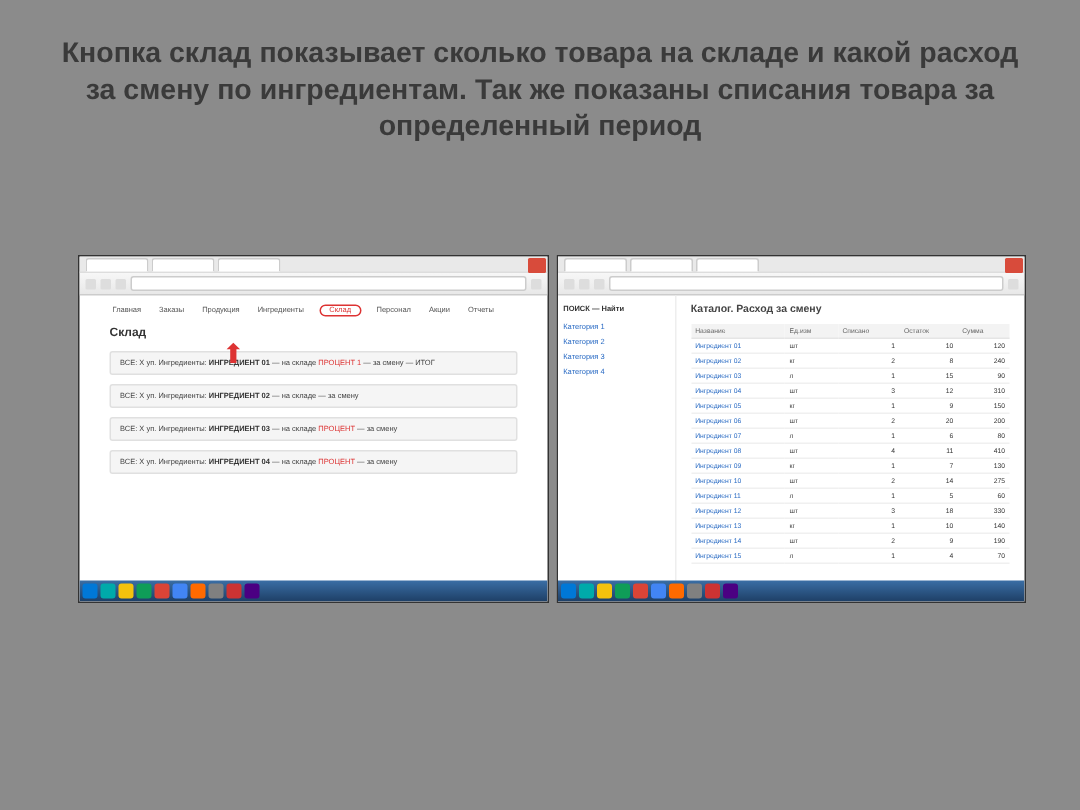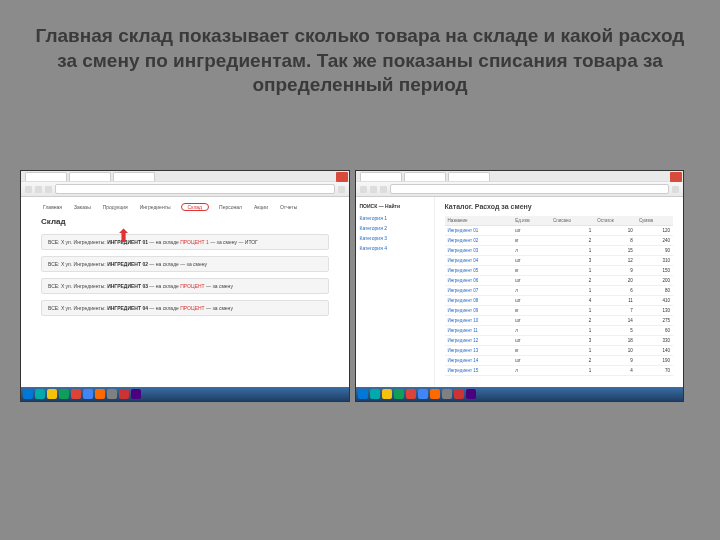--- a/index.html
+++ b/index.html
@@ -1,18 +1,18 @@
 <!DOCTYPE html>
 <html><head>
 <meta charset="utf-8">
 <style>
   html,body{margin:0;padding:0;width:720px;height:540px;background:#8b8b8b;font-family:Arial,sans-serif;overflow:hidden}
   .slide{width:720px;height:540px;position:relative}
   .slide-title{position:absolute;top:24px;left:30px;right:30px;text-align:center;font-size:19px;font-weight:bold;color:#3a3a3a;line-height:1.3}
-  .shots{position:absolute;top:170px;left:20px;right:36px;display:flex;gap:5px}
+  .shots{position:absolute;top:170px;left:52px;right:36px;display:flex;gap:5px}
   .shot{flex:1;background:#fff;border:1px solid #333;height:230px;position:relative;overflow:hidden;font-size:5px;color:#444}
   
   .toolbar{height:14px;background:linear-gradient(#f7f7f7,#e8e8e8);border-bottom:1px solid #ccc;display:flex;align-items:center;padding:0 4px;gap:3px}
   .dot{width:7px;height:7px;border-radius:1px;background:#ddd}
   .addr{flex:1;height:8px;background:#fff;border:1px solid #ccc;border-radius:2px}
   .closebtn{width:12px;height:10px;background:#d84b3b;border-radius:1px;position:absolute;top:1px;right:1px}
   .tabbar{height:10px;background:#e9e9e9;border-bottom:1px solid #ddd;display:flex;gap:2px;padding:0 4px}
   .tab{width:40px;height:8px;background:#fff;border:1px solid #ccc;border-bottom:none;border-radius:2px 2px 0 0;margin-top:1px}
   
   .taskbar{position:absolute;left:0;right:0;bottom:0;height:14px;background:linear-gradient(#3a6ea5,#1e3f66);display:flex;align-items:center;padding:0 2px;gap:2px}
@@ -37,21 +37,21 @@
   .rtable td{padding:2px 3px;border-bottom:1px solid #f0f0f0}
   .rtable td.link{color:#2a6bc4}
   .rtable td.num{text-align:right;color:#333}
   .side-item{font-size:5px;color:#2a6bc4;padding:2px 0}
   .side-head{font-size:5px;color:#333;font-weight:bold;padding:2px 0 4px 0}
 </style>
 </head>
 <body>
 
 <div class="slide">
-  <div class="slide-title">Главная склад показывает сколько товара на складе и какой расход за смену по ингредиентам. Так же показаны списания товара за определенный период</div>
+  <div class="slide-title">Кнопка склад показывает сколько товара на складе и какой расход за смену по ингредиентам. Так же показаны списания товара за определенный период</div>
 
   <div class="shots">
 
     <div class="shot">
       <div class="closebtn"></div>
       <div class="tabbar">
         <div class="tab"></div>
         <div class="tab"></div>
         <div class="tab"></div>
       </div>

